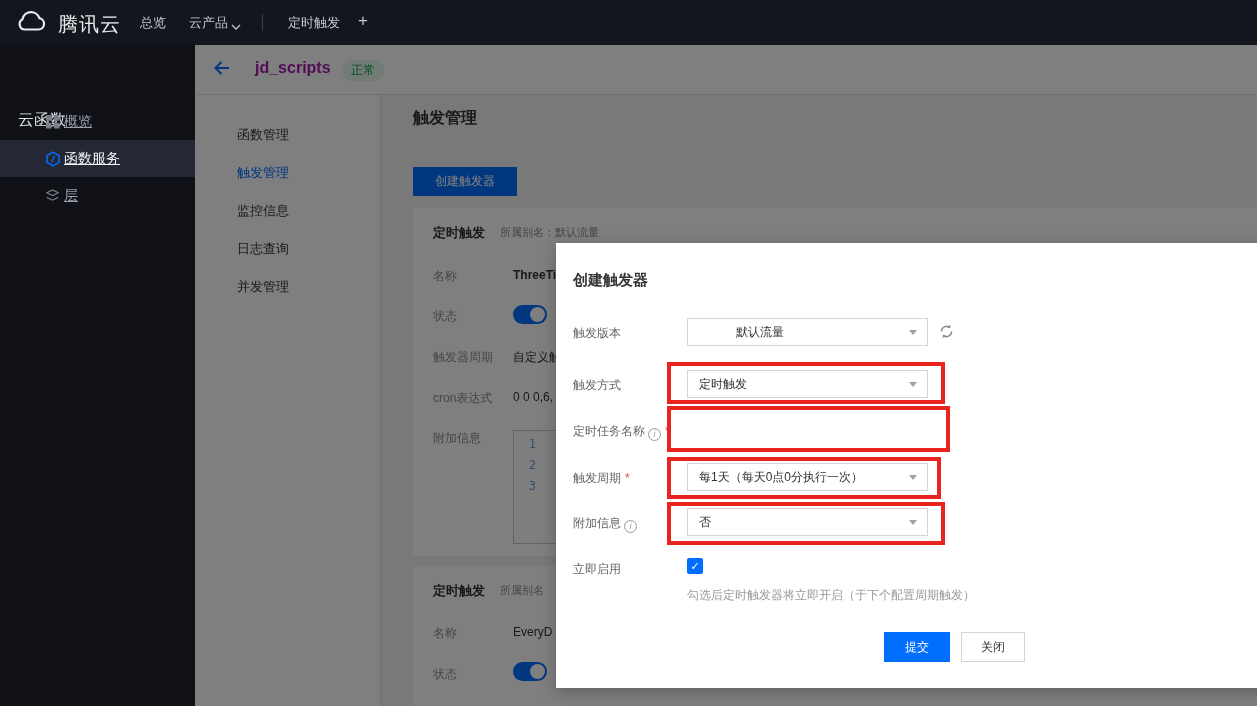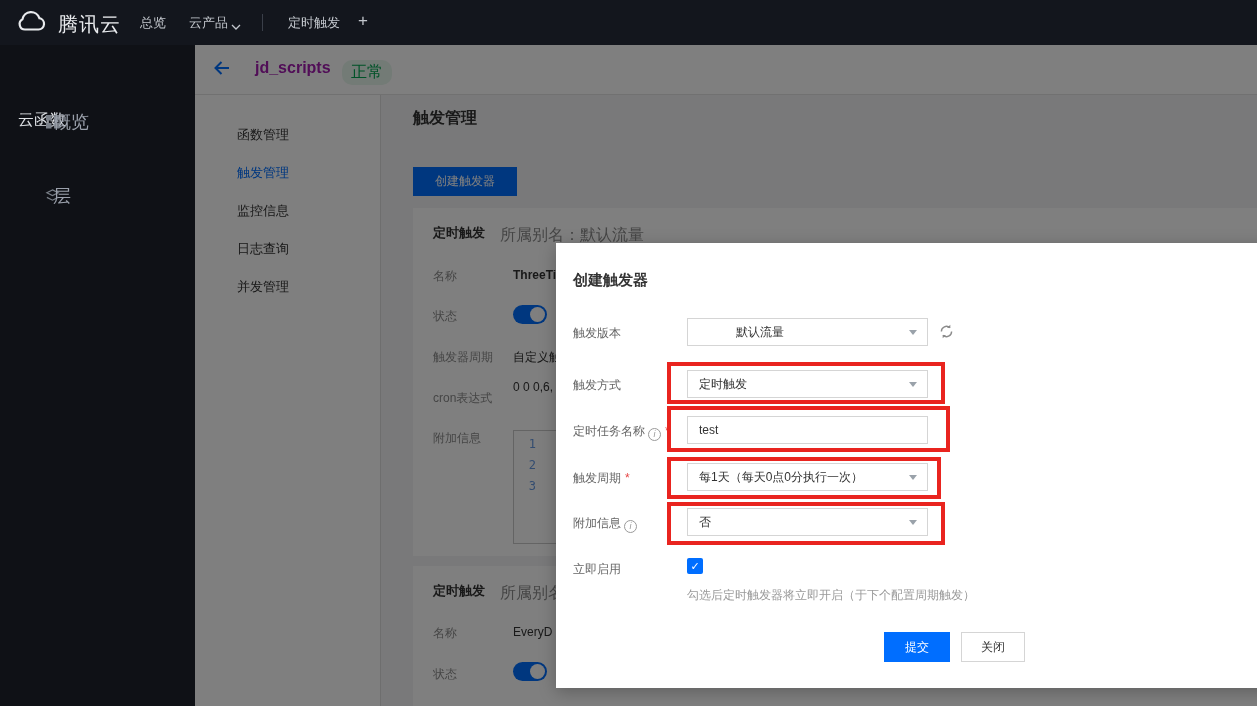--- a/index.html
+++ b/index.html
@@ -11,43 +11,43 @@
   #topnav .brand { position:absolute; left:15px; top:10px; display:flex; align-items:center; gap:9px; }
   #topnav .brand-text { color:#e9ebee; font-size:20px; letter-spacing:1px; }
   .nav-item { position:absolute; top:14px; color:#c3c7cd; font-size:13px; cursor:pointer; }
   #nav-divider { position:absolute; left:262px; top:14px; width:1px; height:17px; background:#3a3f49; }
 
   
   #sidebar { position:absolute; left:0; top:45px; width:195px; height:661px; background:#0f1116; z-index:60; }
   #sidebar .side-title { position:absolute; left:18px; top:17px; color:#dfe2e6; font-size:16px;margin-top:48px; }
   .side-item { position:absolute; left:0; width:195px; height:37px; display:flex; align-items:center; cursor:pointer; }
   .side-item .s-icon { position:absolute; left:45px; width:16px; height:16px; }
-  .side-item .s-label { position:absolute; left:53px; color:#9aa0ab; font-size:18px; }
+  .side-item .s-label { position:absolute; left:64px; color:#9aa0ab; font-size:14px;text-decoration:underline; }
   .side-item.active { background:#232834; }
   .side-item.active .s-label { color:#f2f4f7; }
 
   
   #page-header { position:absolute; left:195px; top:45px; width:1062px; height:50px; background:#fff; border-bottom:1px solid #e3e3e3; }
   #back-btn { position:absolute; left:18px; top:15px; cursor:pointer; }
   #fn-name { position:absolute; left:60px; top:14px; font-size:16px; font-weight:bold; color:#a21caf; }
-  #status-badge { position:absolute; left:147px; top:15px; background:#e7f6ed; color:#00a550; font-size:16px; padding:2px 9px; border-radius:10px; }
+  #status-badge { position:absolute; left:147px; top:15px; background:#e7f6ed; color:#00a550; font-size:12px; padding:2px 9px; border-radius:10px; }
 
   #subsidebar { position:absolute; left:195px; top:95px; width:186px; height:611px; background:#fff; border-right:1px solid #dcdcdc; }
   .sub-item { position:absolute; left:42px; font-size:13px; color:#333; cursor:pointer; white-space:nowrap;text-align:center; }
   .sub-item.active { color:#006eff; }
 
   #content { position:absolute; left:381px; top:95px; width:876px; height:611px; background:#f2f3f5; }
   #page-title { position:absolute; left:32px; top:13px; font-size:16px; font-weight:bold; color:#333; }
   #create-btn { position:absolute; left:32px; top:72px; width:104px; height:29px; background:#006eff; color:#fff; font-size:12px; border:none; cursor:pointer; }
 
   .card { position:absolute; left:32px; width:844px; background:#fff; }
   #card1 { top:113px; height:348px; }
   #card2 { top:471px; height:160px; }
   .card-type { position:absolute; left:20px; top:16px; font-size:13px; font-weight:bold; color:#333; }
-  .card-alias { position:absolute; left:87px; top:17px; font-size:16px; color:#8c8c8c; }
+  .card-alias { position:absolute; left:87px; top:17px; font-size:11px; color:#8c8c8c; }
   .f-label { position:absolute; left:20px; font-size:12px; color:#8c8c8c; }
   .f-value { position:absolute; left:100px; font-size:12px; color:#333; white-space:nowrap; }
   .toggle { position:absolute; left:100px; width:34px; height:19px; border-radius:10px; background:#006eff; cursor:pointer; }
   .toggle .knob { position:absolute; right:2px; top:2px; width:15px; height:15px; border-radius:50%; background:#fff; }
   #extra-box { position:absolute; left:100px; top:222px; width:290px; height:114px; border:1px solid #c9c9c9; background:#fdfdfd; }
   .ln { position:absolute; left:0; width:22px; text-align:right; font-size:12px; color:#6699e0; font-family:"DejaVu Sans Mono","Liberation Mono",monospace; }
 
   
   #mask { position:absolute; left:195px; top:45px; width:1062px; height:661px; background:rgba(0,0,0,0.5); z-index:40; }
 
@@ -101,20 +101,29 @@
     <span class="s-icon">
       <svg width="15" height="15">
           <rect x="1" y="1" width="5.5" height="5.5" fill="#7a8089"></rect>
           <rect x="9" y="1" width="5.5" height="5.5" fill="#7a8089"></rect>
           <rect x="1" y="9" width="5.5" height="5.5" fill="#7a8089"></rect>
           <rect x="9" y="9" width="5.5" height="5.5" fill="#7a8089"></rect>
         </svg>
     </span>
     <span class="s-label">概览</span>
   </div>
+  <div class="side-item active" style="top:95px;">
+    <span class="s-icon">
+      <svg width="16" height="16" viewBox="0 0 16 16">
+          <polygon points="8,1.2 14,4.6 14,11.4 8,14.8 2,11.4 2,4.6" fill="none" stroke="#006eff" stroke-width="1.5"></polygon>
+          <line x1="9.6" y1="4.8" x2="6.4" y2="11.2" stroke="#006eff" stroke-width="1.3"></line>
+        </svg>
+    </span>
+    <span class="s-label">函数服务</span>
+  </div>
   <div class="side-item" style="top:132px;">
     <span class="s-icon">
       <svg width="15" height="15" viewBox="0 0 16 16">
           <path d="M8 2l6 3-6 3-6-3z" fill="none" stroke="#7a8089" stroke-width="1.3"></path>
           <path d="M2 10l6 3 6-3" fill="none" stroke="#7a8089" stroke-width="1.3"></path>
         </svg>
     </span>
     <span class="s-label">层</span>
   </div>
 </div>
@@ -146,21 +155,21 @@
     <span class="card-alias">所属别名：默认流量</span>
     <span class="f-label" style="top:60px;">名称</span>
     <span class="f-value" style="top:60px;font-weight:bold;">ThreeTi</span>
     <span class="f-label" style="top:100px;">状态</span>
     <div class="toggle" style="top:97px;">
         <div class="knob"></div>
       </div>
     <span class="f-label" style="top:141px;">触发器周期</span>
     <span class="f-value" style="top:141px;">自定义触</span>
     <span class="f-label" style="top:182px;">cron表达式</span>
-    <span class="f-value" style="top:172px;">0 0 0,6,</span>
+    <span class="f-value" style="top:182px;">0 0 0,6,</span>
     <span class="f-label" style="top:222px;">附加信息</span>
     <div id="extra-box">
       <span class="ln" style="top:6px;">1</span>
       <span class="ln" style="top:27px;">2</span>
       <span class="ln" style="top:48px;">3</span>
     </div>
   </div>
 
   <div class="card" id="card2">
     <span class="card-type">定时触发</span>
@@ -194,21 +203,20 @@
 
   <span class="m-label" style="top:134px;">触发方式</span>
   <div class="m-control" style="top:127px;">
     <span>定时触发</span>
     <span class="caret"></span>
   </div>
 
   <span class="m-label" style="top:180px;">
     <span>定时任务名称</span><span class="info-icon">i</span><span class="req">*</span>
   </span>
-  <input class="m-input" style="top: 173px;" value="test">
 
   <span class="m-label" style="top:227px;">
     <span>触发周期</span><span class="req">*</span>
   </span>
   <div class="m-control" style="top:220px;">
     <span>每1天（每天0点0分执行一次）</span>
     <span class="caret"></span>
   </div>
 
   <span class="m-label" style="top:272px;">

